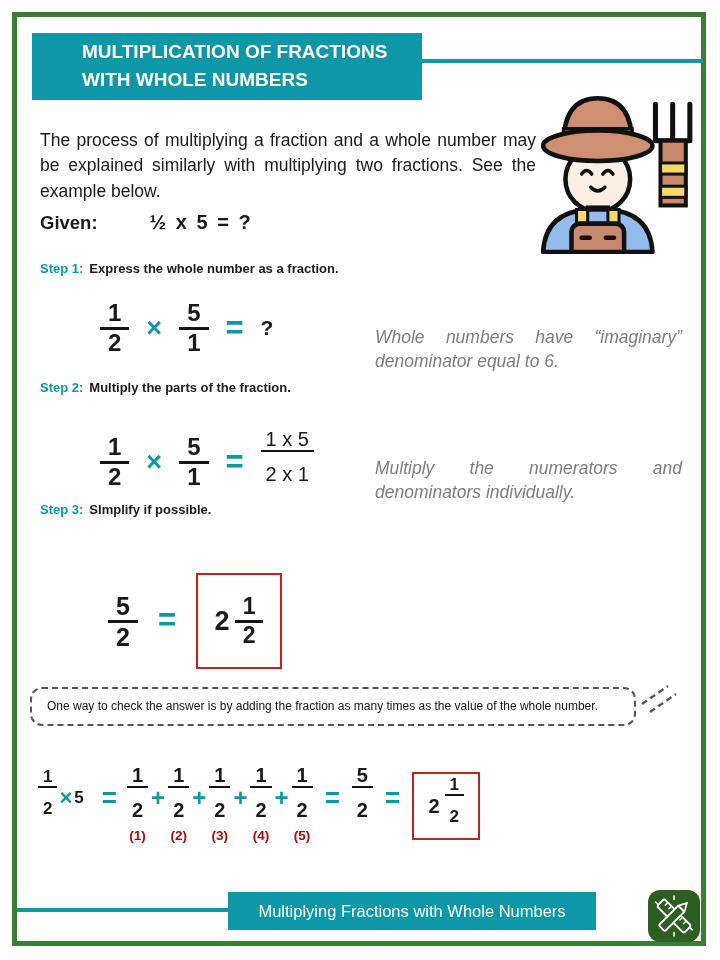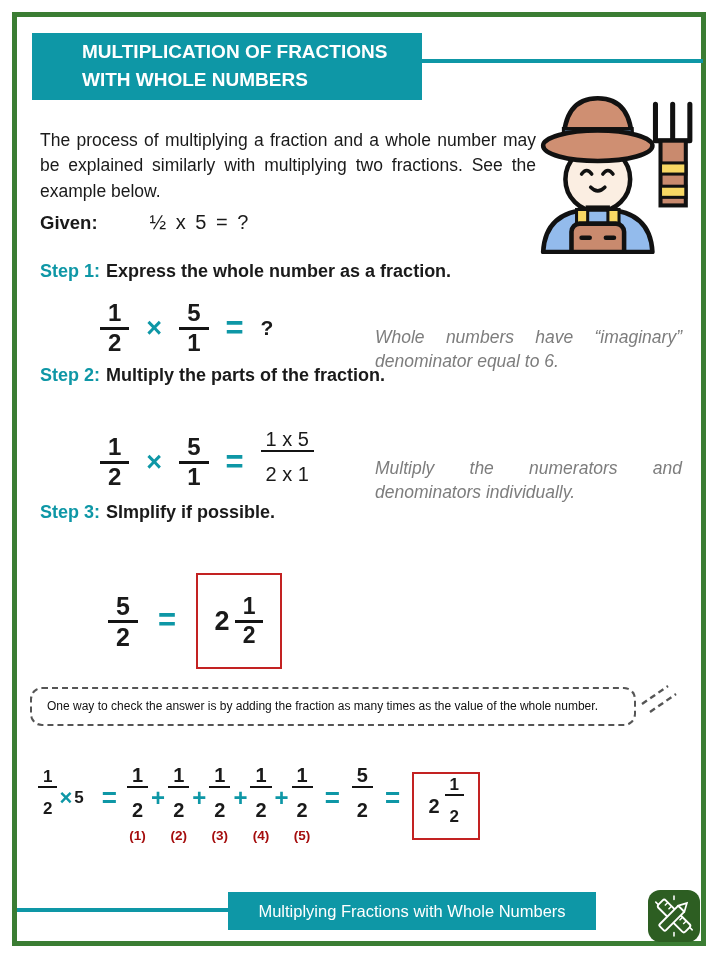--- a/index.html
+++ b/index.html
@@ -20,24 +20,24 @@
 
   
   .intro{position:absolute;left:40px;top:110px;width:496px;font-size:17.5px;line-height:1.46;text-align:justify;}
 
   
   .farmer{position:absolute;left:534px;top:82px;width:164px;height:172px;}
 
   
   .given{position:absolute;left:40px;top:211px;display:flex;align-items:flex-end;}
   .given-label{font-weight:bold;font-size:18.5px;}
-  .given-expr{margin-left:52px;font-size:20px;letter-spacing:2px;}
-
-  
-  .step-head{position:absolute;left:40px;font-size:18px;font-weight:bold;text-align:center;}
+  .given-expr{margin-left:52px;font-size:20px;letter-spacing:2px;font-weight:bold;}
+
+  
+  .step-head{position:absolute;left:40px;font-size:13px;font-weight:bold;text-align:center;}
   .step-label{color:#0e97a6;margin-right:6px;}
 
   
   .eq-row{position:absolute;display:flex;align-items:center;}
   .frac{display:inline-flex;flex-direction:column;align-items:center;line-height:1.12;}
   .frac .num{padding:0 8px;border-bottom:3.5px solid #141414;}
   .frac .den{padding:0 8px;}
   .frac.bold{font-weight:bold;}
   .frac.thinbar .num{border-bottom-width:2.5px;padding:0 5px;}
   .frac.thinbar .den{padding:11px 5px;}
@@ -128,21 +128,21 @@
     <span class="op-x">×</span>
     <span class="frac bold">
         <span class="num">5</span>
         <span class="den">1</span>
       </span>
     <span class="op-eq">=</span>
     <span class="q-mark">?</span>
   </div>
   <p class="note" style="top:307px">Whole numbers have “imaginary” denominator equal to 6.</p>
 
-  <div class="step-head" style="top:365px">
+  <div class="step-head" style="top:380px">
     <span class="step-label">Step 2:</span><span>Multiply the parts of the fraction.</span>
   </div>
   <div class="eq-row" style="left:100px;top:428px;gap:17px;font-size:24px">
     <span class="frac bold">
         <span class="num">1</span>
         <span class="den">2</span>
       </span>
     <span class="op-x">×</span>
     <span class="frac bold">
         <span class="num">5</span>

